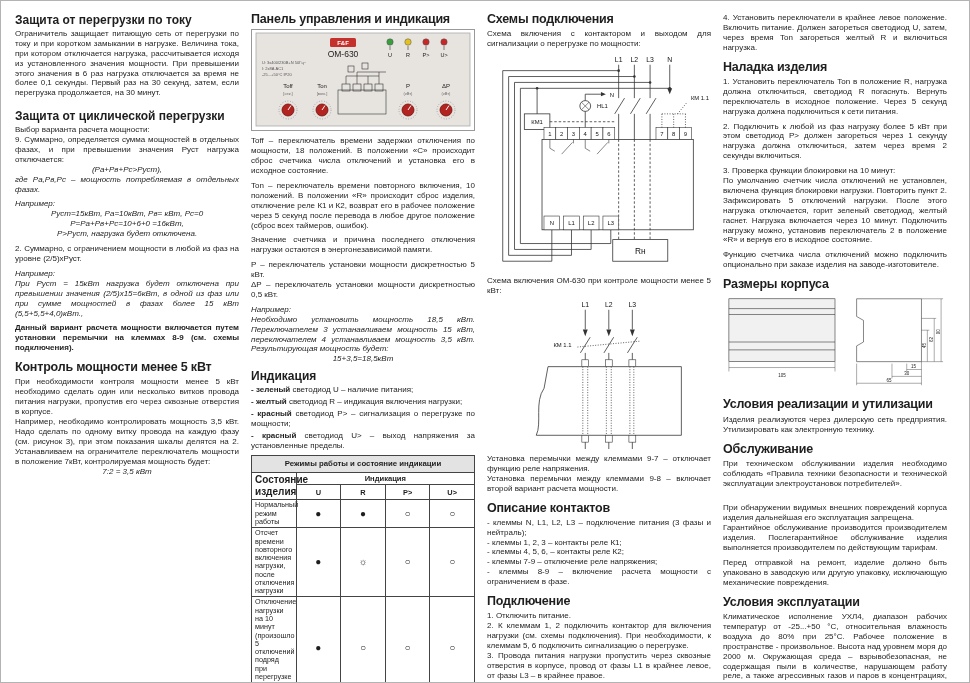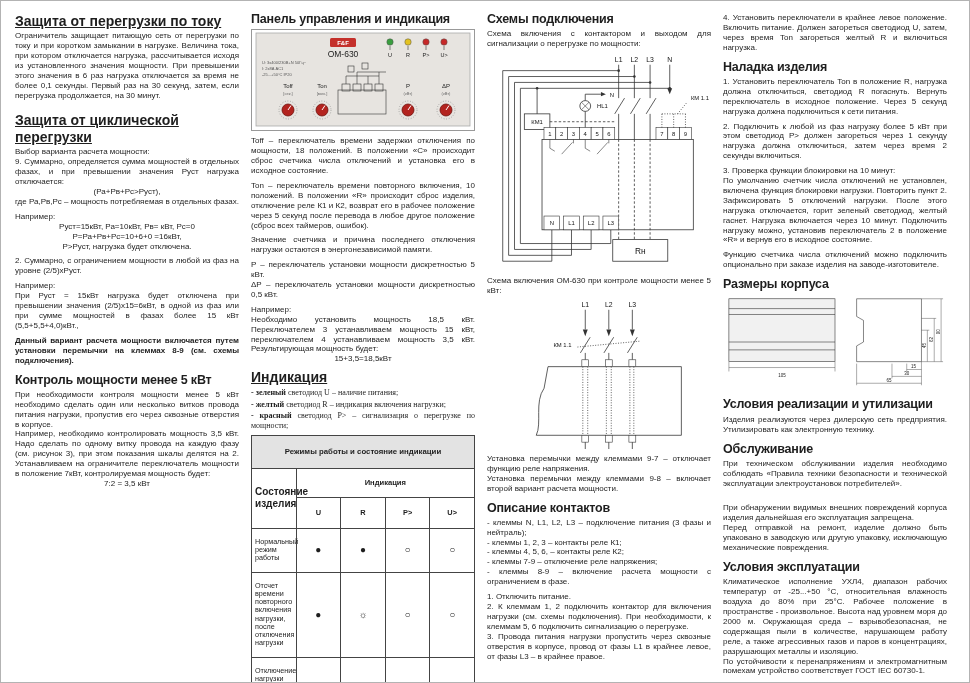--- a/index.html
+++ b/index.html
@@ -4,30 +4,30 @@
 <style>
   html,body{margin:0;padding:0;background:#e9e9e9;}
   .page{position:relative;width:970px;height:683px;box-sizing:border-box;background:#fff;
         border:1px solid #b3b3b3;padding:12px 10px 8px 14px;display:flex;gap:12px;
         font-family:"Liberation Sans","DejaVu Sans",sans-serif;font-size:8px;line-height:1.24;
         color:#1e1e1e;overflow:hidden;}
   .col{flex:0 0 224px;width:224px;}
   p{margin:0 0 5px;text-align:justify;}
   .h-big{font-size:12.5px;font-weight:bold;line-height:1.06;margin:8px 0 3px;letter-spacing:-0.2px;}
   .mt0{margin-top:0;}
-  .h-sm{font-size:14px;font-weight:bold;margin:0 0 1px;text-decoration:underline;}
-  .it{}
+  .h-sm{font-size:12px;font-weight:bold;margin:0 0 1px;}
+  .it{font-style:italic;}
   .ctr{text-align:center;}
   .b{font-weight:bold;}
   .gap{height:6px;}
   .figure{border:1px solid #999;background:#fff;margin:2px 0 5px;}
   svg{display:block;font-family:"Liberation Sans","DejaVu Sans",sans-serif;}
-  .ind-line{margin:0 0 2px;text-align:justify;font-family:Liberation Serif, serif;}
+  .ind-line{margin:0 0 2px;text-align:justify;}
   table.modes{border-collapse:collapse;width:100%;margin:4px 0 4px;table-layout:fixed;}
-  table.modes td,table.modes th{border:1px solid #444;padding:9px 3px;vertical-align:middle;}
+  table.modes td,table.modes th{border:1px solid #444;padding:1px 3px;vertical-align:middle;}
   td.ttl{background:#e3e3e3;font-weight:bold;text-align:center;font-size:7.8px;height:14px;}
   td.hstate{font-weight:bold;text-align:center;font-size:10px;}
   td.hind{font-weight:bold;text-align:center;font-size:7.6px;}
   td.hled{font-weight:bold;text-align:center;font-size:7.4px;height:12px;}
   td.lbl{font-size:7.2px;line-height:1.15;text-align:left;}
   td.sym{text-align:center;font-size:10px;line-height:1;padding:0;}
   .thin{stroke:#333;stroke-width:0.8;fill:none;}
   .thin2{stroke:#333;stroke-width:0.6;fill:none;}
   .dash{stroke:#333;stroke-width:0.8;fill:none;stroke-dasharray:2.5 2;}
   .dot3{stroke:#333;stroke-width:0.8;fill:none;stroke-dasharray:1 1.6;}
@@ -145,20 +145,21 @@
     <p style="margin-bottom:0">Р – переключатель установки мощности дискретностью 5 кВт.</p>
     <p>ΔР – переключатель установки мощности дискретностью 0,5 кВт.</p>
     <p class="it" style="margin-bottom:0">Например:</p>
     <p class="it" style="margin-bottom:0">Необходимо установить мощность 18,5 кВт. Переключателем 3 устанавливаем мощность 15 кВт, переключателем 4 устанавливаем мощность 3,5 кВт. Результирующая мощность будет:</p>
     <p class="it ctr">15+3,5=18,5кВт</p>
 
     <div class="h-sm">Индикация</div>
     <div class="ind-line"><span class="b">- зеленый</span><span> светодиод U – наличие питания;</span></div>
     <div class="ind-line"><span class="b">- желтый</span><span> светодиод R – индикация включения нагрузки;</span></div>
     <div class="ind-line"><span class="b">- красный</span><span> светодиод Р&gt; – сигнализация о перегрузке по мощности;</span></div>
+    <div class="ind-line"><span class="b">- красный</span><span> светодиод U&gt; – выход напряжения за установленные пределы.</span></div>
 
     <table class="modes">
       <tbody>
           <tr>
             <td class="ttl" colspan="5">Режимы работы и состояние индикации</td>
           </tr>
       <tr>
         <td class="hstate" rowspan="2" style="width:112px">Состояние изделия</td>
         <td class="hind" colspan="4">Индикация</td>
       </tr>
@@ -379,20 +380,21 @@
     <p style="margin:4px 0 0">Установка перемычки между клеммами 9-7 – отключает функцию реле напряжения.</p>
     <p>Установка перемычки между клеммами 9-8 – включает второй вариант расчета мощности.</p>
 
     <div class="h-big">Описание контактов</div>
     <p style="margin-bottom:0">- клеммы N, L1, L2, L3 – подключение питания (3 фазы и нейтраль);</p>
     <p style="margin-bottom:0">- клеммы 1, 2, 3 – контакты реле К1;</p>
     <p style="margin-bottom:0">- клеммы 4, 5, 6, – контакты реле К2;</p>
     <p style="margin-bottom:0">- клеммы 7-9 – отключение реле напряжения;</p>
     <p>- клеммы 8-9 – включение расчета мощности с ограничением в фазе.</p>
 
+    <div class="h-big">Подключение</div>
     <p style="margin-bottom:0">1. Отключить питание.</p>
     <p style="margin-bottom:0">2. К клеммам 1, 2 подключить контактор для включения нагрузки (см. схемы подключения). При необходимости, к клеммам 5, 6 подключить сигнализацию о перегрузке.</p>
     <p>3. Провода питания нагрузки пропустить через сквозные отверстия в корпусе, провод от фазы L1 в крайнее левое, от фазы L3 – в крайнее правое.</p>
   </div>
 
   <div class="col">
     <p>4. Установить переключатели в крайнее левое положение. Включить питание. Должен загореться светодиод U, затем, через время Ton загореться желтый R и включиться нагрузка.</p>
 
     <div class="h-big">Наладка изделия</div>
     <p>1. Установить переключатель Ton в положение R, нагрузка должна отключиться, светодиод R погаснуть. Вернуть переключатель в исходное положение. Через 5 секунд нагрузка должна подключиться к сети питания.</p>
@@ -444,20 +446,21 @@
       <text x="187" y="81.5" class="ddim" text-anchor="middle">30</text>
       <text x="169" y="88.5" class="ddim" text-anchor="middle">65</text>
     </svg>
 
     <div class="h-big">Условия реализации и утилизации</div>
     <p>Изделия реализуются через дилерскую сеть предприятия. Утилизировать как электронную технику.</p>
 
     <div class="h-big">Обслуживание</div>
     <p style="margin-bottom:15px">При техническом обслуживании изделия необходимо соблюдать «Правила техники безопасности и технической эксплуатации электроустановок потребителей».</p>
     <p style="margin-bottom:0">При обнаружении видимых внешних повреждений корпуса изделия дальнейшая его эксплуатация запрещена.</p>
+    <p>Гарантийное обслуживание производится производителем изделия. Послегарантийное обслуживание изделия выполняется производителем по действующим тарифам.</p>
     <p>Перед отправкой на ремонт, изделие должно быть упаковано в заводскую или другую упаковку, исключающую механические повреждения.</p>
 
     <div class="h-big">Условия эксплуатации</div>
     <p style="margin-bottom:0">Климатическое исполнение УХЛ4, диапазон рабочих температур от -25...+50 °С, относительная влажность воздуха до 80% при 25°С. Рабочее положение в пространстве - произвольное. Высота над уровнем моря до 2000 м. Окружающая среда – взрывобезопасная, не содержащая пыли в количестве, нарушающем работу реле, а также агрессивных газов и паров в концентрациях, разрушающих металлы и изоляцию.</p>
     <p>По устойчивости к перенапряжениям и электромагнитным помехам устройство соответствует ГОСТ IEC 60730-1.</p>
   </div>
 
 </div>
 
 </body></html>

